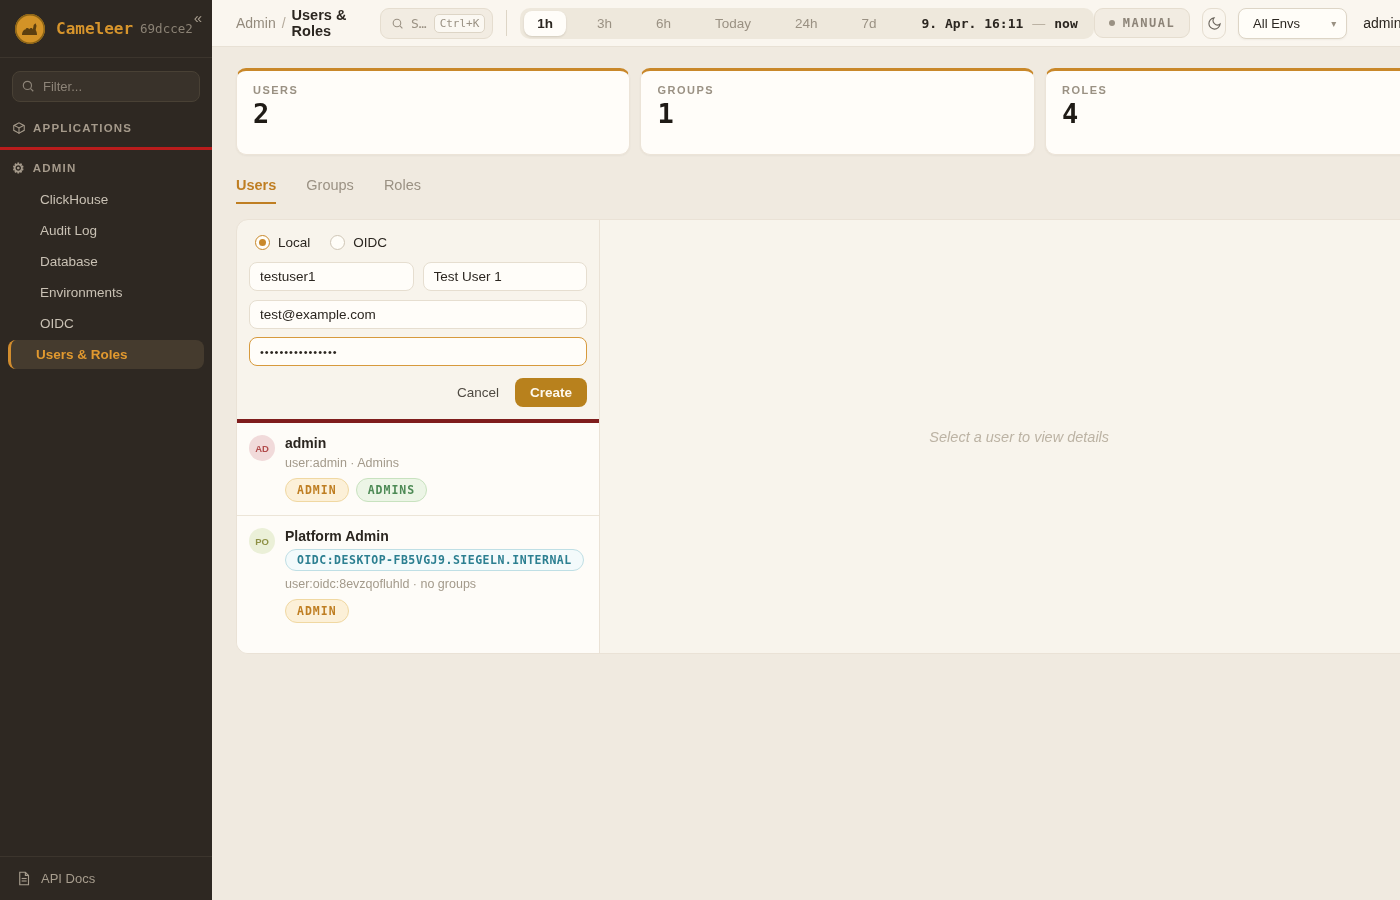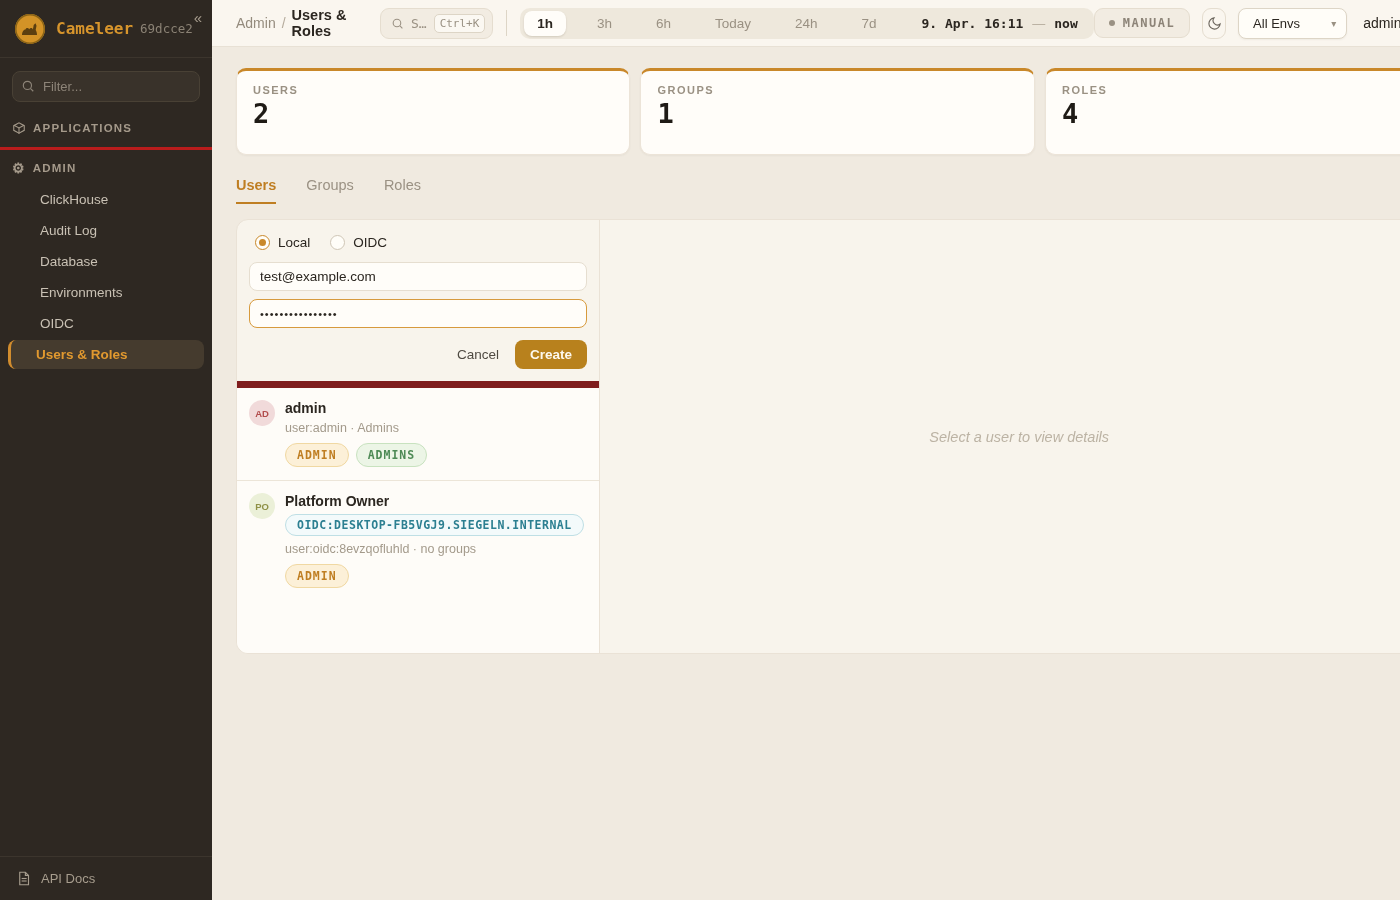--- a/index.html
+++ b/index.html
@@ -64,21 +64,21 @@
 
   .tabs { display:flex; gap:30px; margin-top:22px; }
   .tab { font-size:14.5px; color:#9a9183; padding-bottom:9px; cursor:pointer; }
   .tab.active { color:#bf7e22; font-weight:bold; border-bottom:2px solid #bf7e22; }
 
   .panel { margin-top:15px; background:#f8f4ec; border:1px solid #eae2d6; border-radius:12px; height:435px; display:flex; overflow:hidden; }
   .panel-left { width:363px; flex-shrink:0; border-right:1px solid #eae2d6; display:flex; flex-direction:column; }
   .panel-right { flex:1; display:flex; align-items:center; justify-content:center; }
   .empty-text { font-style:italic; font-size:14.5px; color:#bcb3a4; }
 
-  .form-section { padding:13px 12px 12px; border-bottom:7px solid #7f1d1d; }
+  .form-section { padding:13px 12px 12px; border-bottom:4px solid #7f1d1d; }
   .radio-row { display:flex; align-items:center; gap:20px; margin:2px 0 12px 6px; }
   .radio-opt { display:flex; align-items:center; gap:8px; cursor:pointer; font-size:13.5px; color:#2b2620; }
   .radio { width:15px; height:15px; border-radius:50%; border:1.5px solid #cfc6b6; background:#fffdf8; position:relative; flex-shrink:0; }
   .radio.sel { border-color:#c9882a; }
   .radio.sel::after { content:""; position:absolute; inset:3px; border-radius:50%; background:#c9882a; }
   .f-input { width:100%; height:29px; background:#fffdf9; border:1px solid #e6ded0; border-radius:8px; font-size:13.5px; color:#2b2620; padding:0 10px; outline:none; font-family:"Liberation Sans", sans-serif; }
   .f-row2 { display:grid; grid-template-columns:1fr 1fr; gap:9px; margin-bottom:9px; }
   .f-email { margin-bottom:8px; }
   .f-password { border:1.5px solid #d79a3d; font-size:11px; letter-spacing:1px; }
   .form-actions { display:flex; justify-content:flex-end; align-items:center; gap:16px; margin-top:12px; }
@@ -251,20 +251,24 @@
             <div class="radio-row">
               <span class="radio-opt">
                 <span class="radio sel"></span>
                 <span>Local</span>
               </span>
               <span class="radio-opt">
                 <span class="radio"></span>
                 <span>OIDC</span>
               </span>
             </div>
+            <div class="f-row2">
+              <input class="f-input" type="text" value="testuser1" style="">
+              <input class="f-input" type="text" value="Test User 1" style="">
+            </div>
             <input class="f-input f-email" type="text" value="test@example.com" style="">
             <input class="f-input f-password" type="text" value="••••••••••••••••" style="">
             <div class="form-actions">
               <button class="cancel-btn">Cancel</button>
               <button class="create-btn">Create</button>
             </div>
           </div>
 
 
           <div class="user-list">
@@ -277,21 +281,21 @@
                 <div class="badge-row">
                   <span class="pill admin">ADMIN</span>
                   <span class="pill group">ADMINS</span>
                 </div>
               </div>
             </div>
 
             <div class="user-row">
               <span class="u-avatar po">PO</span>
               <div>
-                <div class="u-name">Platform Owner</div>
+                <div class="u-name">Platform Admin</div>
                 <span class="pill oidc">OIDC:DESKTOP-FB5VGJ9.SIEGELN.INTERNAL</span>
                 <div class="u-meta">user:oidc:8evzqofluhld · no groups</div>
                 <div class="badge-row">
                   <span class="pill admin">ADMIN</span>
                 </div>
               </div>
             </div>
 
           </div>
         </div>

